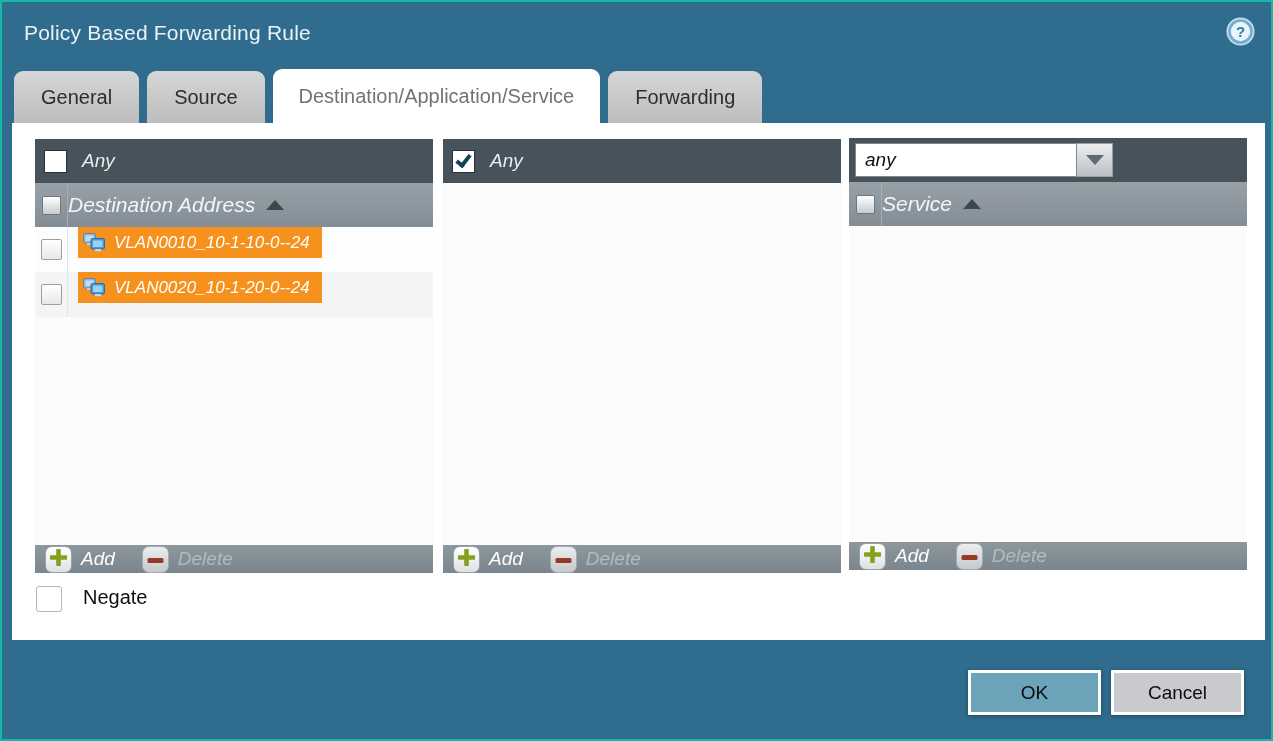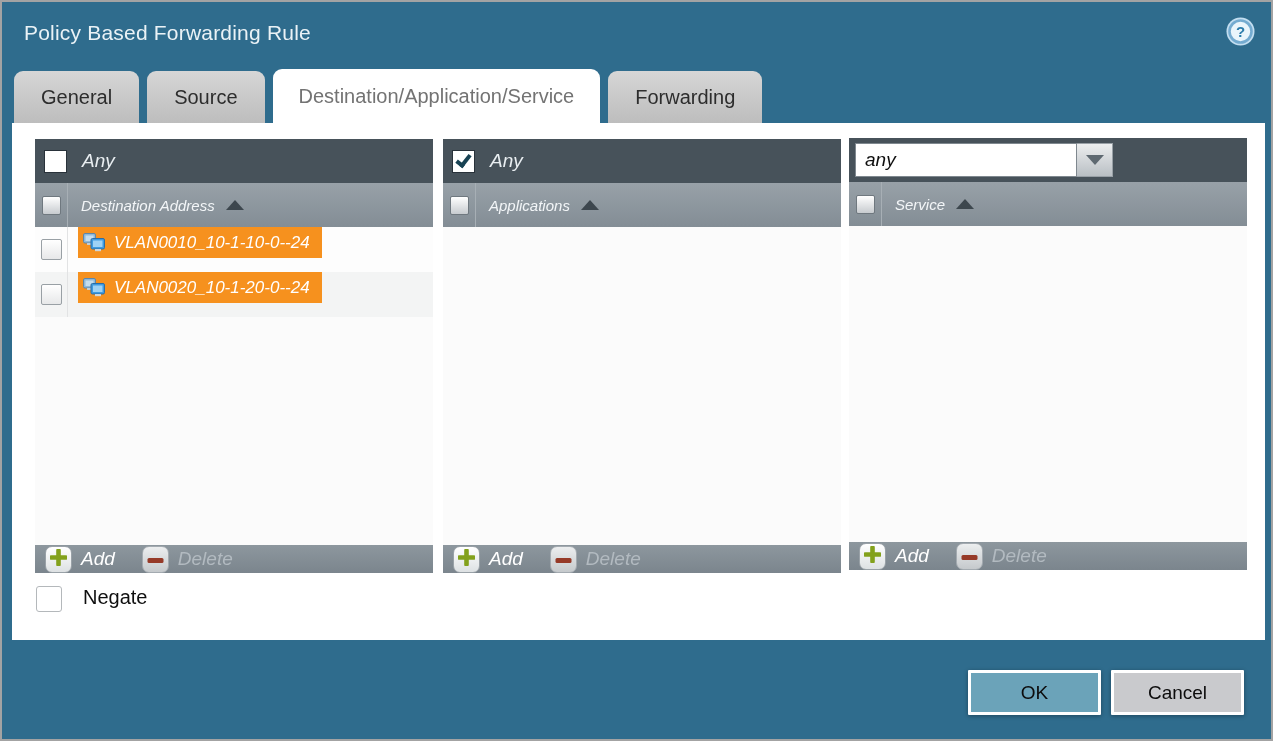--- a/index.html
+++ b/index.html
@@ -1,19 +1,19 @@
 <!DOCTYPE html>
 <html><head>
 <meta charset="utf-8">
 <style>
   * { box-sizing: border-box; margin: 0; padding: 0; }
   body { font-family: "Liberation Sans", sans-serif; background:#111; }
   .screen {
     position: relative; width: 1273px; height: 741px;
-    background: #2f6c8d; border: 2px solid #a3a3a3; overflow: hidden;
+    background: #2f6c8d; border: 2px solid #14b8a6; overflow: hidden;
   }
   
   .dialog-title {
     position: absolute; left: 22px; top: 19px;
     font-size: 21px; color: #eaf2f6; letter-spacing: .2px;
   }
   .help-btn { position: absolute; right: 15px; top: 14px; width: 31px; height: 31px; cursor: pointer; }
   
   .tabs { position: absolute; left: 12px; top: 67px; display: flex; gap: 8px; align-items: flex-end; }
   .tab {
@@ -57,21 +57,21 @@
     width: 36px; height: 34px; background: linear-gradient(#eceeef, #b9bfc4);
     border: 1px solid #98a0a6; border-left: none;
     display: flex; align-items: center; justify-content: center; cursor: pointer;
   }
   .dd-arrow { width: 0; height: 0; border-left: 9px solid transparent; border-right: 9px solid transparent; border-top: 10px solid #5e6971; }
   
   .hdr { flex: none; height: 44px; background: linear-gradient(#98a1a8, #838d95); display: flex; align-items: center; }
   .hdr-cbcell { width: 33px; align-self: stretch; display: flex; align-items: center; justify-content: center; border-right: 1px solid #a7afb5; flex: none; }
   .cb-hdr { width: 19px; height: 19px; background: linear-gradient(#ffffff, #c7cbcf); border: 1px solid #6f787f; border-radius: 2px; cursor: pointer; }
   .hdr-click { display: flex; align-items: center; cursor: pointer; }
-  .hdr-label { color: #f3f6f8; font-size: 15px; margin-left: 13px; }
+  .hdr-label { color: #f3f6f8; font-size: 21px; }
   .sort-up { width: 0; height: 0; border-left: 9px solid transparent; border-right: 9px solid transparent; border-bottom: 10px solid #3d474e; margin-left: 11px; }
   
   .list { flex: 1; background: #fbfbfb; overflow: hidden; }
   .row { height: 45px; display: flex; align-items: flex-start; cursor: pointer; }
   .row.odd { background: #fdfdfd; }
   .row.even { background: #f3f4f4; }
   .row-cbcell { width: 33px; align-self: stretch; display: flex; align-items: center; justify-content: center; border-right: 1px solid #e2e3e4; flex: none; }
   .cb-row { width: 21px; height: 21px; background: linear-gradient(#ffffff, #e7e8e9); border: 1px solid #99a0a5; border-radius: 2px; cursor: pointer; }
   .chip {
     margin-left: 10px; height: 31px; background: #f6911e;
@@ -198,29 +198,20 @@
       </div>
     </div>
 
     <div class="col c2">
       <div class="any-bar">
         <div class="cb-any">
             <span class="check"></span>
           </div>
         <span class="any-label">Any</span>
       </div>
-      <div class="hdr">
-        <div class="hdr-cbcell">
-          <div class="cb-hdr"></div>
-        </div>
-        <div class="hdr-click">
-          <span class="hdr-label">Applications</span>
-          <span class="sort-up"></span>
-        </div>
-      </div>
       <div class="list"></div>
       <div class="col-footer">
         <div class="icon-btn add-btn">
           <span>
             <svg width="17" height="17" viewBox="0 0 17 17">
                 <path d="M8.5 1.5v14M1.5 8.5h14" stroke="#83a11c" stroke-width="4.6" stroke-linecap="round"></path>
               </svg>
           </span>
         </div>
         <span class="add-label">Add</span>

